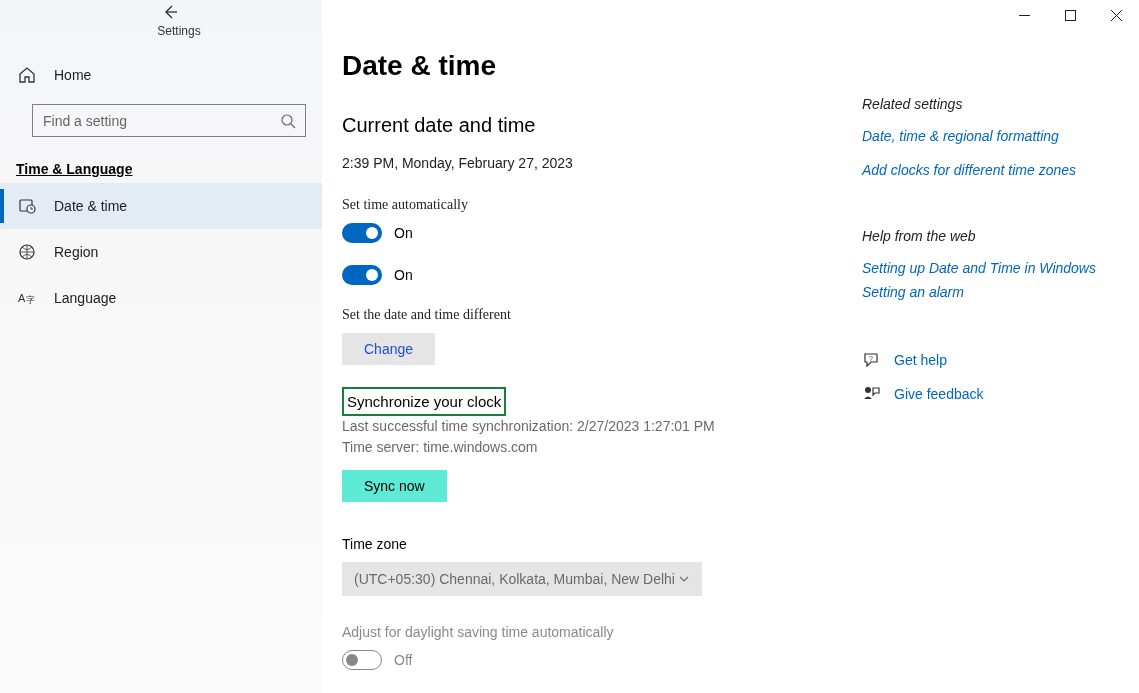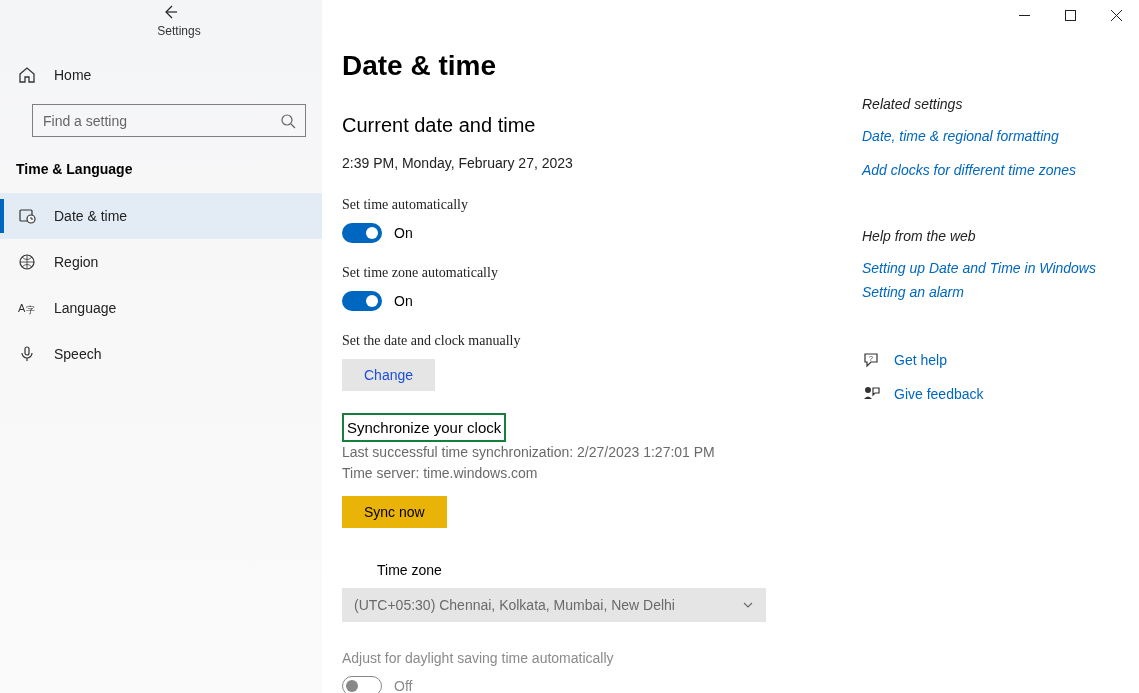--- a/index.html
+++ b/index.html
@@ -9,21 +9,21 @@
   .titlebar { display: flex; align-items: center; height: 40px; padding-left: 18px; flex-direction: column; }
   .back-btn { width: 24px; height: 24px; display: flex; align-items: center; justify-content: center; color: #222; cursor: default; }
   .app-title { margin-left: 18px; font-size: 12px; color: #333; }
   .home-row { display: flex; align-items: center; padding: 10px 0 10px 18px; margin-top: 16px; color: #222; }
   .home-icon { width: 18px; height: 18px; margin-right: 18px; display: flex; align-items: center; }
   .home-label { font-size: 14px; }
   .search-wrap { margin: 10px 16px 0 16px; position: relative; padding-left: 16px; }
   .search-input { width: 100%; height: 33px; border: 1px solid #808080; background: transparent; padding: 0 36px 0 10px; font-size: 14px; color: #333; outline: none; }
   .search-input::placeholder { color: #666; }
   .search-icon { position: absolute; right: 10px; top: 50%; transform: translateY(-50%); color: #666; }
-  .category { font-weight: 600; font-size: 14px; margin: 24px 0 16px 16px; }
+  .category { font-weight: 600; font-size: 14px; margin: 24px 0 6px 16px; text-decoration: underline; }
   .nav { list-style: none; }
   .nav-item { display: flex; align-items: center; height: 46px; padding-left: 18px; color: #222; cursor: default; position: relative; }
   .nav-item.active { background: rgba(0,120,215,0.08); }
   .nav-item.active::before { content: ""; position: absolute; left: 0; top: 6px; bottom: 6px; width: 4px; background: #0067c0; }
   .nav-icon { width: 18px; height: 18px; margin-right: 18px; display: flex; align-items: center; color: #333; }
   .right-pane { flex: 1; position: relative; display: flex; }
   .window-controls { position: absolute; top: 0; right: 0; display: flex; }
   .wc { width: 46px; height: 30px; display: flex; align-items: center; justify-content: center; color: #222; }
   .main-col { width: 540px; padding: 50px 0 0 20px; }
   h1 { font-size: 28px; font-weight: 600; margin-bottom: 32px; }
@@ -31,30 +31,30 @@
   .datetime-now { font-size: 14px; margin-bottom: 26px; color: #222; }
   .setting-label { font-size: 14px; margin-bottom: 10px; color: #222; font-family: Liberation Serif, serif; }
   .toggle-row { display: flex; align-items: center; margin-bottom: 22px; }
   .toggle { width: 40px; height: 20px; border-radius: 10px; position: relative; margin-right: 12px; }
   .toggle.on { background: #0067c0; }
   .toggle.off { background: #fff; border: 1px solid #888; }
   .toggle .knob { width: 12px; height: 12px; border-radius: 50%; background: #fff; position: absolute; top: 4px; }
   .toggle.on .knob { right: 4px; }
   .toggle.off .knob { left: 3px; background: #888; top: 3px; }
   .toggle-state { font-size: 14px; }
-  .btn { height: 32px; padding: 0 22px; background: #eab308; border: none; font-size: 14px; color: #000; display: inline-flex; align-items: center; }
+  .btn { height: 32px; padding: 0 22px; background: #5eead4; border: none; font-size: 14px; color: #000; display: inline-flex; align-items: center; }
   .btn.disabled { color: #1d4ed8; background: #e5e5e5; }
   .sync-section { margin-top: 22px; }
   .sync-heading-wrap { display: inline-block; border: 2px solid #15803d; padding: 4px 3px; }
   .sync-heading { font-size: 15px; }
   .muted { color: #6a6a6a; font-size: 14px; line-height: 1.5; }
   .sync-btn { margin-top: 12px; }
   .tz-section { margin-top: 34px; }
-  .tz-label { font-size: 14px; margin-bottom: 10px; margin-left: 35px; }
-  .tz-select { width: 424px; height: 34px; background: #e5e5e5; border: none; display: flex; align-items: center; justify-content: space-between; padding: 0 12px; color: #6a6a6a; font-size: 14px; }
+  .tz-label { font-size: 14px; margin-bottom: 10px; }
+  .tz-select { width: 360px; height: 34px; background: #e5e5e5; border: none; display: flex; align-items: center; justify-content: space-between; padding: 0 12px; color: #6a6a6a; font-size: 14px; }
   .chev { color: #6a6a6a; }
   .dst-section { margin-top: 28px; }
   .dst-label { color: #8a8a8a; font-size: 14px; margin-bottom: 10px; }
   .dst-row { display: flex; align-items: center; }
   .dst-row .toggle-state { color: #8a8a8a; }
   .aside { padding: 96px 0 0 0; font-size: 14px; }
   .aside-heading { font-size: 14px; font-weight: 400; margin-bottom: 16px; color: #222; }
   .aside-block { margin-bottom: 50px; font-style: italic; }
   .link { color: #0067c0; display: block; margin-bottom: 18px; cursor: default; }
   .link.tight { margin-bottom: 8px; }
@@ -120,29 +120,20 @@
       </li>
       <li class="nav-item">
         <span class="nav-icon">
           <svg width="18" height="18" viewBox="0 0 18 18">
               <text x="0" y="13" font-size="11" fill="#333">A</text>
               <text x="8" y="14" font-size="9" fill="#333">字</text>
             </svg>
         </span>
         <span>Language</span>
       </li>
-      <li class="nav-item">
-        <span class="nav-icon">
-          <svg width="18" height="18" viewBox="0 0 18 18">
-              <rect x="7" y="2" width="4" height="8" rx="2" fill="none" stroke="#333" stroke-width="1.2"></rect>
-              <path d="M4 8 A5 5 0 0 0 14 8 M9 13 V16" stroke="#333" stroke-width="1.2" fill="none"></path>
-            </svg>
-        </span>
-        <span>Speech</span>
-      </li>
     </ul>
   </div>
 
   <div class="right-pane">
     <div class="window-controls">
       <div class="wc">
           <svg width="11" height="11" viewBox="0 0 11 11">
             <path d="M0 5.5 H11" stroke="#222" stroke-width="1"></path>
           </svg>
         </div>
@@ -165,29 +156,28 @@
       <div class="datetime-now">2:39 PM, Monday, February 27, 2023</div>
 
       <div class="setting-label">Set time automatically</div>
       <div class="toggle-row">
         <div class="toggle on">
             <div class="knob"></div>
           </div>
         <div class="toggle-state">On</div>
       </div>
 
-      <div class="setting-label">Set time zone automatically</div>
       <div class="toggle-row">
         <div class="toggle on">
             <div class="knob"></div>
           </div>
         <div class="toggle-state">On</div>
       </div>
 
-      <div class="setting-label">Set the date and clock manually</div>
+      <div class="setting-label">Set the date and time different</div>
       <button class="btn disabled">Change</button>
 
       <div class="sync-section">
         <div class="sync-heading-wrap">
           <div class="sync-heading">Synchronize your clock</div>
         </div>
         <div class="muted">Last successful time synchronization: 2/27/2023 1:27:01 PM</div>
         <div class="muted">Time server: time.windows.com</div>
         <button class="btn sync-btn">Sync now</button>
       </div>

